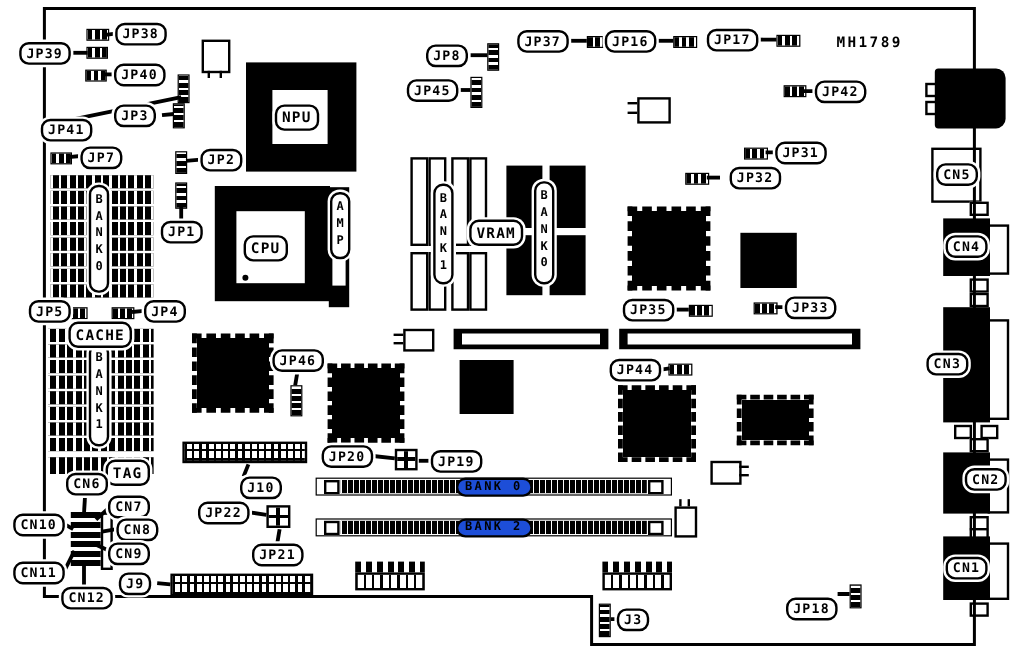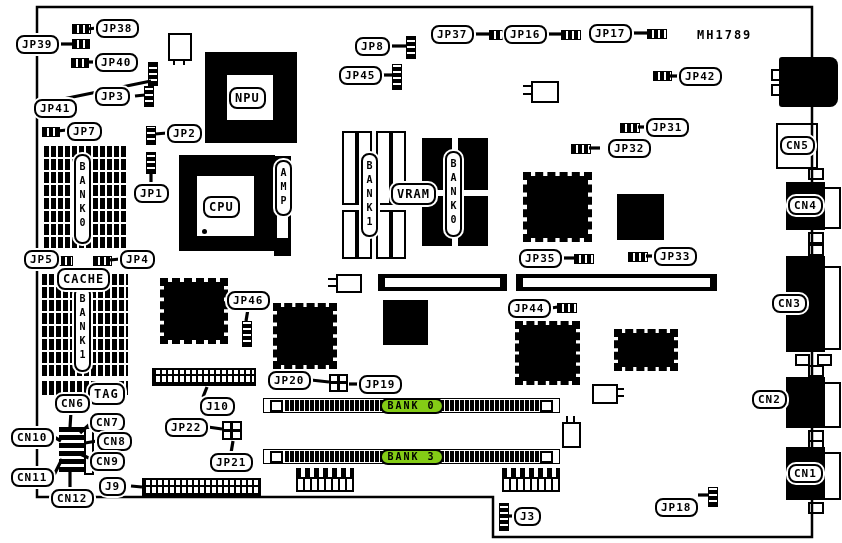--- a/index.html
+++ b/index.html
@@ -32,21 +32,21 @@
        background-image:linear-gradient(90deg,transparent 6px,#000 6px 9px,transparent 9px),
                         linear-gradient(0deg,transparent 6px,#000 6px 9px,transparent 9px);}
   .slot{position:absolute;z-index:1;background:#fff;border:4px solid #000;
         border-left-width:7px;border-right-width:7px;}
   .simm{position:absolute;z-index:1;height:13px;border:1px solid #000;background:#fff;}
   .simm .bar{position:absolute;top:1px;bottom:1px;left:20px;right:20px;background:#000;
        background-image:repeating-linear-gradient(90deg,#fff 0 1px,transparent 1px 5px);}
   .simm .latch-l{position:absolute;left:6px;top:1px;width:9px;height:8px;border:2px solid #000;background:#fff;z-index:2;}
   .simm .latch-r{position:absolute;right:6px;top:1px;width:9px;height:8px;border:2px solid #000;background:#fff;z-index:2;}
   .simm .lab{position:absolute;left:50%;top:50%;transform:translate(-50%,-50%);z-index:5;
-       background:#84cc16;border:2px solid #000;border-radius:8px;white-space:nowrap;
+       background:#1d4ed8;border:2px solid #000;border-radius:8px;white-space:nowrap;
        font:bold 10px/12px "DejaVu Sans Mono",monospace;letter-spacing:2px;padding:0 6px;}
   .tblock{position:absolute;z-index:1;}
   .tblock .pins{height:9px;background:repeating-linear-gradient(90deg,#000 0 5px,#fff 5px 9px);}
   .tblock .cells{height:11px;border:2px solid #000;
        background:repeating-linear-gradient(90deg,#fff 0 5px,#000 5px 7px);}
   .grid-conn{position:absolute;z-index:1;background:#fff;border:2px solid #000;
        background-image:repeating-linear-gradient(90deg,#000 0 2px,transparent 2px 6px),
                         repeating-linear-gradient(0deg,#000 0 2px,transparent 2px 8px);}
   .cap{position:absolute;z-index:1;background:#fff;border:2px solid #000;}
   .lead{position:absolute;z-index:1;background:#000;}
@@ -243,25 +243,25 @@
   <div class="cap" style="left:562px;top:422px;width:15px;height:22px"></div>
   <div class="lead" style="left:566px;top:416px;width:2px;height:6px"></div>
   <div class="lead" style="left:573px;top:416px;width:2px;height:6px"></div>
 
   <div class="simm" style="left:263px;top:398px;width:295px">
     <div class="latch-l"></div>
       <div class="bar"></div>
       <div class="latch-r"></div>
     <div class="lab">BANK 0</div>
   </div>
-  <div class="simm" style="left:263px;top:449px;width:295px">
+  <div class="simm" style="left:263px;top:432px;width:295px">
     <div class="latch-l"></div>
       <div class="bar"></div>
       <div class="latch-r"></div>
-    <div class="lab">BANK 3</div>
+    <div class="lab">BANK 2</div>
   </div>
 
   <div class="tblock" style="left:296px;top:468px;width:58px">
     <div class="pins"></div>
     <div class="cells"></div>
   </div>
   <div class="tblock" style="left:502px;top:468px;width:58px">
     <div class="pins"></div>
     <div class="cells"></div>
   </div>
@@ -304,21 +304,21 @@
   <div class="tab" style="left:808px;top:244px;width:12px;height:8px"></div>
   <div class="shell" style="left:823px;top:266px;width:14px;height:80px"></div>
   <div class="cnblock" style="left:786px;top:256px;width:39px;height:96px"></div>
   <div class="co" style="left:772px;top:294px">CN3</div>
   <div class="tab" style="left:795px;top:354px;width:11px;height:8px"></div>
   <div class="tab" style="left:817px;top:354px;width:11px;height:8px"></div>
 
   <div class="tab" style="left:808px;top:365px;width:12px;height:8px"></div>
   <div class="shell" style="left:823px;top:382px;width:14px;height:42px"></div>
   <div class="cnblock" style="left:786px;top:377px;width:39px;height:51px"></div>
-  <div class="co" style="left:752px;top:390px">CN2</div>
+  <div class="co" style="left:804px;top:390px">CN2</div>
   <div class="tab" style="left:808px;top:430px;width:12px;height:8px"></div>
 
   <div class="tab" style="left:808px;top:440px;width:12px;height:8px"></div>
   <div class="shell" style="left:823px;top:452px;width:14px;height:44px"></div>
   <div class="cnblock" style="left:786px;top:447px;width:39px;height:53px"></div>
   <div class="co" style="left:788px;top:464px">CN1</div>
   <div class="tab" style="left:808px;top:502px;width:12px;height:8px"></div>
 
 </div>
 

